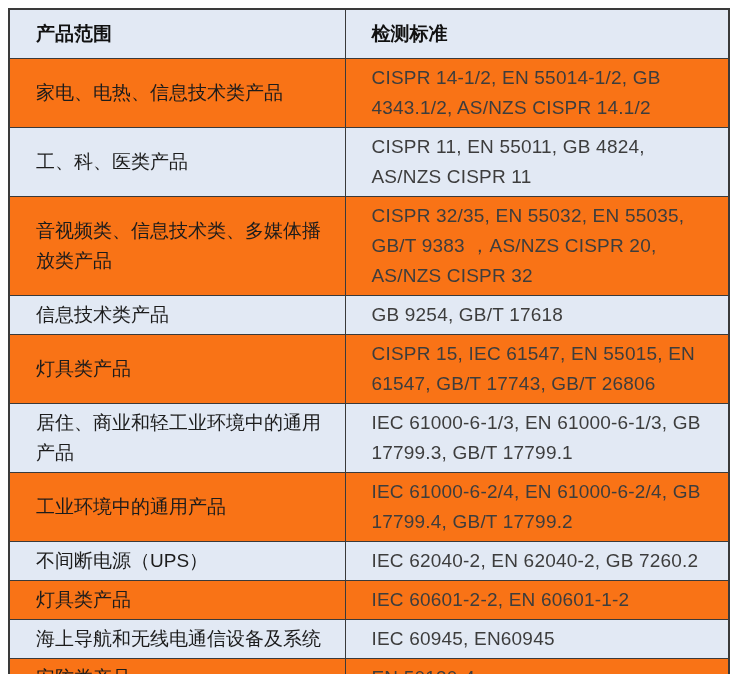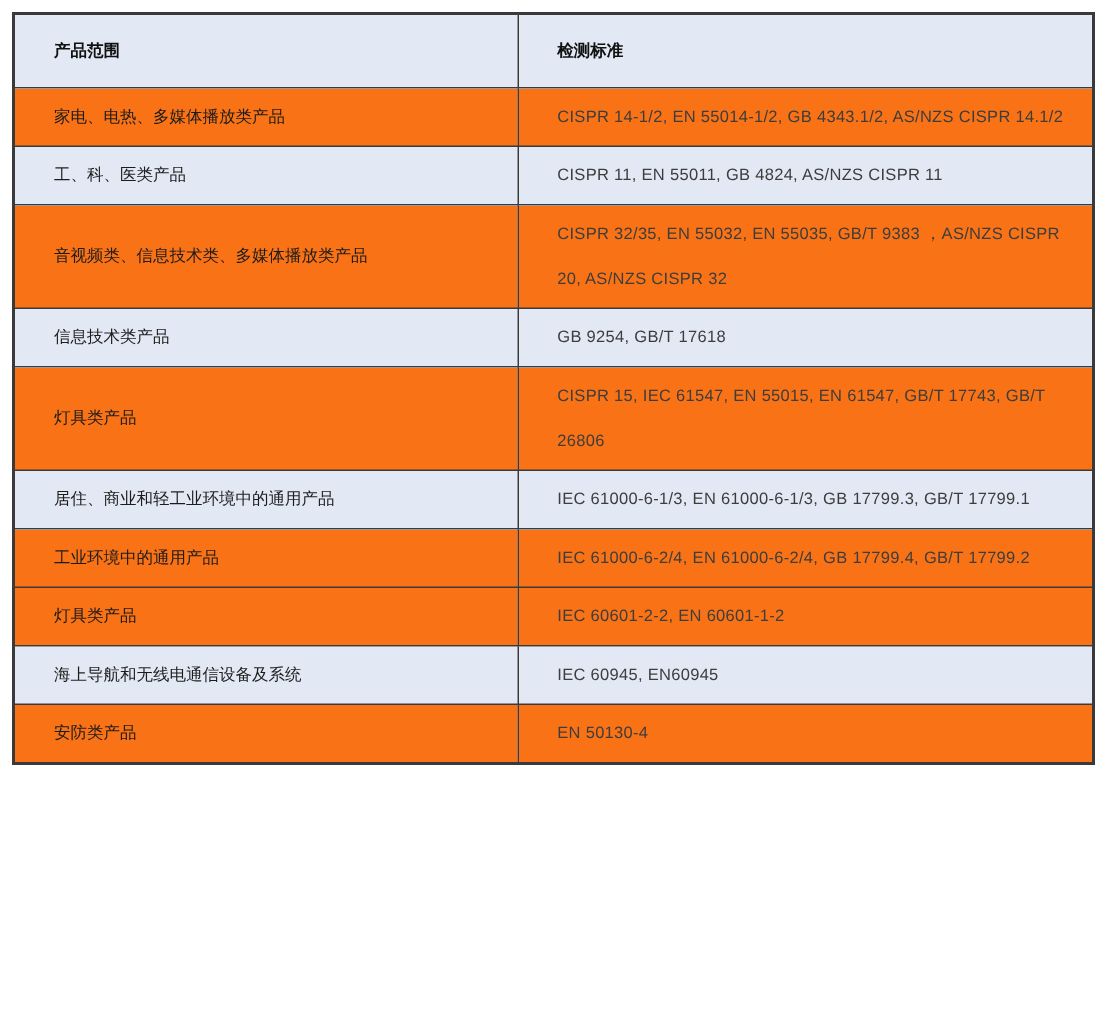--- a/index.html
+++ b/index.html
@@ -21,21 +21,21 @@
     table-layout: fixed;
     border: 2px solid #3a3a3a;
   }
   table.standards col.c1 { width: 336px; }
   table.standards col.c2 { width: 384px; }
   table.standards th,
   table.standards td {
     border: 1px solid #3a3a3a;
     vertical-align: middle;
     text-align: left;
-    font-size: 11px;
+    font-size: 19px;
     line-height: 30px;
     padding: 4px 10px 4px 26px;
     overflow: hidden;
   }
   table.standards th {
     font-weight: bold;
     color: #111111;
     padding-top: 9px;
     padding-bottom: 9px;
   }
@@ -64,21 +64,21 @@
       <col class="c2">
     </colgroup>
     <thead>
       <tr class="shaded">
         <th>产品范围</th>
         <th>检测标准</th>
       </tr>
     </thead>
     <tbody id="table-body">
         <tr class="plain">
-    <td class="scope-cell">家电、电热、多媒体播放类产品</td>
+    <td class="scope-cell">家电、电热、信息技术类产品</td>
     <td class="standards-cell">CISPR 14-1/2, EN 55014-1/2, GB 4343.1/2, AS/NZS CISPR 14.1/2</td>
   </tr>
         <tr class="shaded">
     <td class="scope-cell">工、科、医类产品</td>
     <td class="standards-cell">CISPR 11, EN 55011, GB 4824, AS/NZS CISPR 11</td>
   </tr>
         <tr class="plain">
     <td class="scope-cell">音视频类、信息技术类、多媒体播放类产品</td>
     <td class="standards-cell">CISPR 32/35, EN 55032, EN 55035, GB/T 9383 ，AS/NZS CISPR 20, AS/NZS CISPR 32</td>
   </tr>
@@ -91,20 +91,24 @@
     <td class="standards-cell">CISPR 15, IEC 61547, EN 55015, EN 61547, GB/T 17743, GB/T 26806</td>
   </tr>
         <tr class="shaded">
     <td class="scope-cell">居住、商业和轻工业环境中的通用产品</td>
     <td class="standards-cell">IEC 61000-6-1/3, EN 61000-6-1/3, GB 17799.3, GB/T 17799.1</td>
   </tr>
         <tr class="plain">
     <td class="scope-cell">工业环境中的通用产品</td>
     <td class="standards-cell">IEC 61000-6-2/4, EN 61000-6-2/4, GB 17799.4, GB/T 17799.2</td>
   </tr>
+        <tr class="shaded">
+    <td class="scope-cell">不间断电源（UPS）</td>
+    <td class="standards-cell">IEC 62040-2, EN 62040-2, GB 7260.2</td>
+  </tr>
         <tr class="plain">
     <td class="scope-cell">灯具类产品</td>
     <td class="standards-cell">IEC 60601-2-2, EN 60601-1-2</td>
   </tr>
         <tr class="shaded">
     <td class="scope-cell">海上导航和无线电通信设备及系统</td>
     <td class="standards-cell">IEC 60945, EN60945</td>
   </tr>
         <tr class="plain">
     <td class="scope-cell">安防类产品</td>

